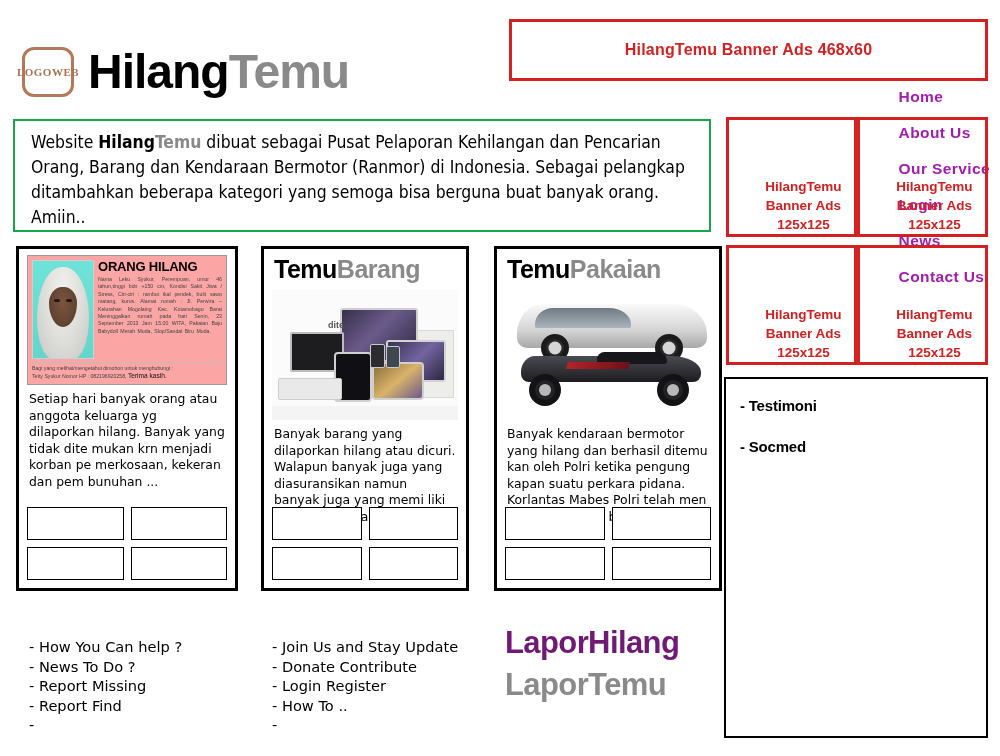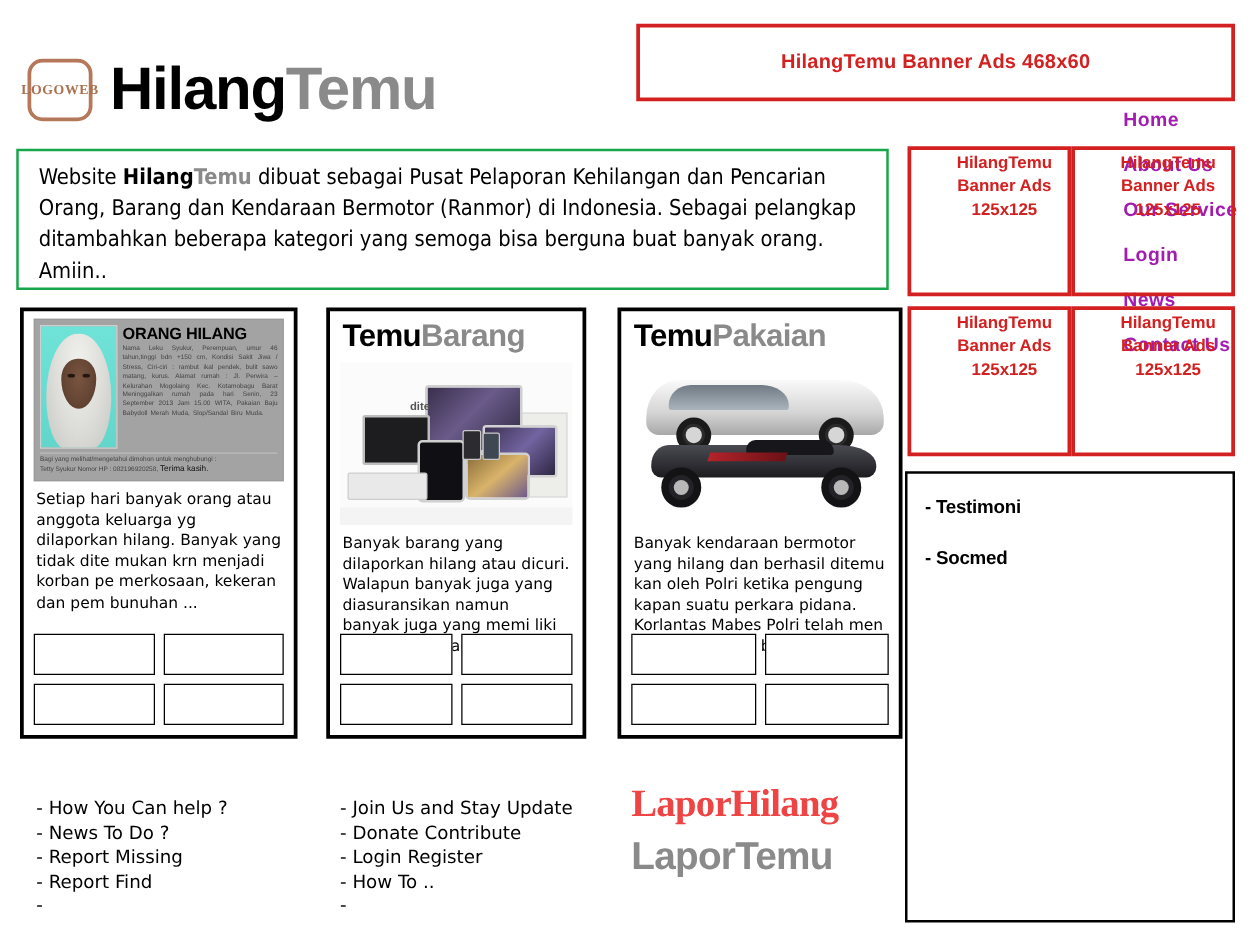--- a/index.html
+++ b/index.html
@@ -141,21 +141,21 @@
     background: #fff;
   }
 
   
   .poster {
     position: relative;
     width: 100%;
     height: 130px;
     border: 1px solid #9a9a9a;
     box-sizing: border-box;
-    background: #a3a3a3;
+    background: #fca5a5;
     display: flex;
     padding: 4px;
     gap: 4px;
     overflow: hidden;
   }
   .poster-photo {
     width: 60px; height: 97px;
     flex: 0 0 60px;
     background: linear-gradient(#6fe3d8, #63d6cc);
     position: relative;
@@ -344,21 +344,21 @@
     position: absolute;
     width: 131px; height: 120px;
     border: 3px solid #d32020;
     box-sizing: border-box;
     color: #d32020;
     font-weight: bold;
     font-size: 13.5px;
     line-height: 19px;
     text-align: center;
     display: flex;
-    align-items: flex-start;
+    align-items: flex-end;
     justify-content: center;
     padding-left: 24px;
   }
   .ad-a { left: 726px; top: 117px; }
   .ad-b { left: 857px; top: 117px; }
   .ad-c { left: 726px; top: 245px; }
   .ad-d { left: 857px; top: 245px; }
 
   .side-panel {
     position: absolute;
@@ -389,21 +389,21 @@
   .foot-2 { left: 272px; top: 637px; }
 
   .lapor {
     position: absolute;
     left: 505px; top: 622px;
     font-size: 31px;
     font-weight: bold;
     line-height: 42px;
     letter-spacing: -.6px;
   }
-  .lapor .h { color: #ef4444; font-family: Liberation Serif, serif; }
+  .lapor .h { color: #701a75; }
   .lapor .t { color: #8a8a8a; }
 </style>
 </head>
 <body>
 
 <div class="page">
 
   <div class="logo-box">
     <span>LOGO</span>
     <span>WEB</span>

